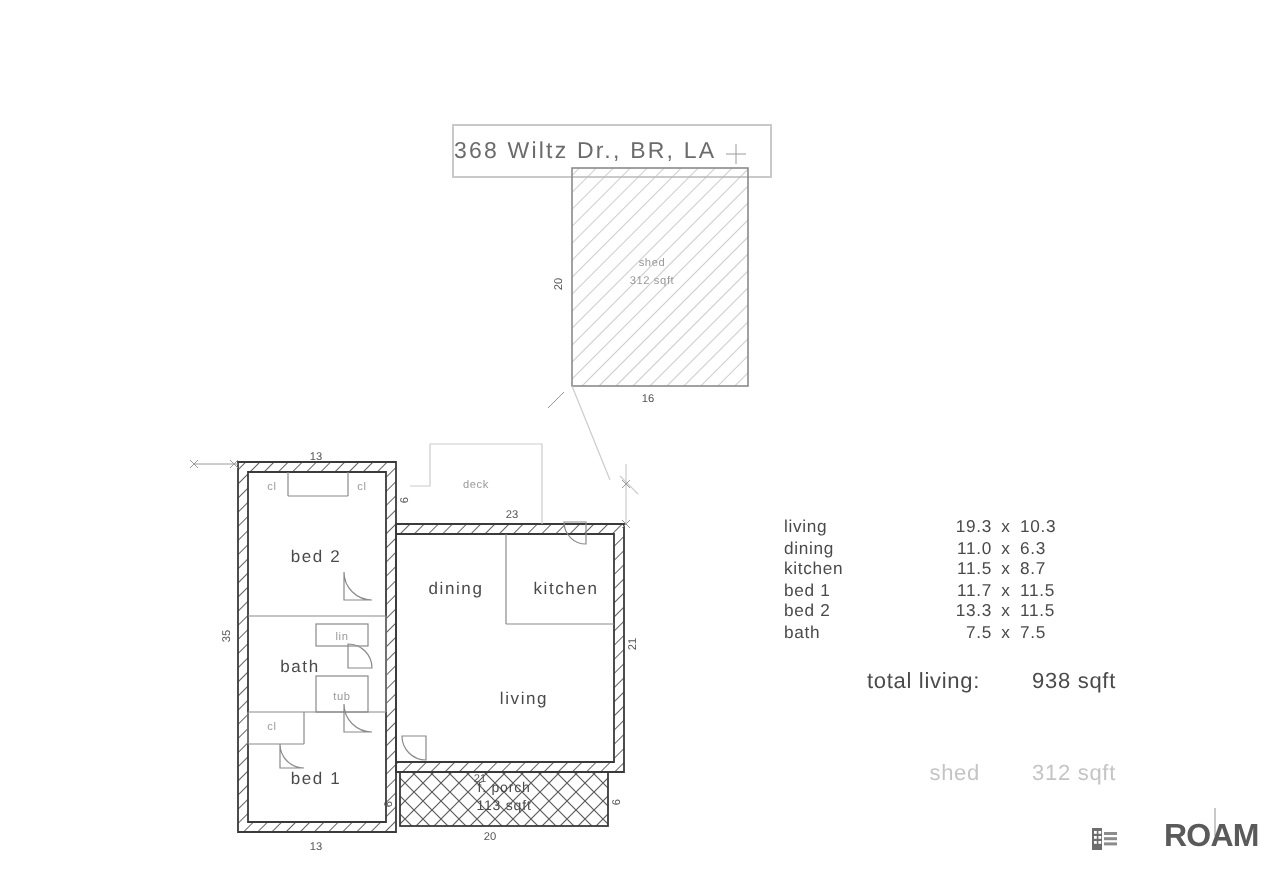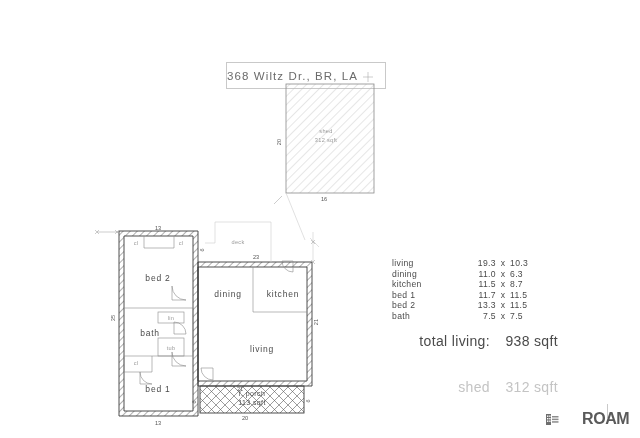--- a/index.html
+++ b/index.html
@@ -60,21 +60,21 @@
     color: #4a4a4a;
     letter-spacing: 0.35px;
   }
   .room-name { width: 78px; }
   .room-w { width: 26px; text-align: right; }
   .room-x { width: 14px; text-align: center; }
   .room-h { width: 26px; }
 
   .summary-row {
     display: flex;
-    font-size: 14px;
+    font-size: 11px;
     line-height: 10.6px;
     color: #4a4a4a;
     letter-spacing: 0.35px;
   }
   .summary-label { width: 98px; text-align: right; }
   .summary-value { width: 62px; text-align: right; padding-left: 6px; }
   .summary-faded { color: #c4c4c4; }
 
   .gap-lg { height: 14px; }
   .gap-md { height: 12px; }

